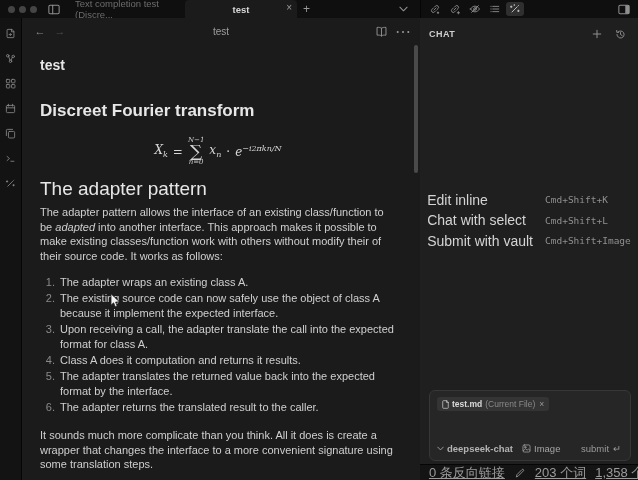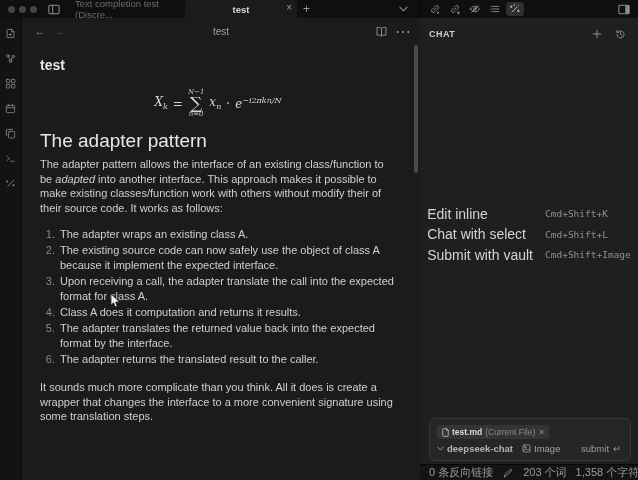--- a/index.html
+++ b/index.html
@@ -57,33 +57,33 @@
 
   
   .rightpanel { flex:1; background:#1f1f1f; display:flex; flex-direction:column; min-width:0; }
   .panel-header { height:23px; display:flex; align-items:center; padding:16px 9px; flex:0 0 auto; }
   .panel-title { font-size:9px; font-weight:700; letter-spacing:0.5px; color:#cfcfcf; }
   .panel-header .header-actions { margin-left:auto; display:flex; gap:5px; }
   .panel-middle { flex:1; display:flex; align-items:center; justify-content:center; min-height:0; }
   .shortcuts { display:grid; grid-template-columns:auto auto; column-gap:12px; row-gap:4.5px; align-items:center; }
   .sc-label { font-size:14px; color:#d4d4d4; }
   .sc-keys { font-size:9.5px; color:#8f8f8f; font-family:"DejaVu Sans Mono", monospace; }
-  .chat-input { flex:0 0 auto; margin:0 7px 3px 9px; height:43px; background:#262626; border:1px solid #373737; border-radius:6px; position:relative; }
+  .chat-input { flex:0 0 auto; margin:0 7px 3px 9px; height:71px; background:#262626; border:1px solid #373737; border-radius:6px; position:relative; }
   .chip { position:absolute; left:7px; top:6px; display:inline-flex; align-items:center; gap:3px; background:#343434; border-radius:3px; padding:2px 5px; font-size:8.5px; color:#dcdcdc; }
   .chip b { font-weight:700; }
   .chip .dim { color:#8a8a8a; }
   .chip .chip-x { color:#9a9a9a; margin-left:1px; }
   .chip .doc-ic { color:#bdbdbd; display:flex; }
   .input-bottom { position:absolute; left:7px; right:9px; bottom:6px; display:flex; align-items:center; gap:9px; font-size:9.5px; color:#b3b3b3;text-align:right; }
   .model-select { display:flex; align-items:center; gap:3px; font-weight:600; }
   .image-btn { display:flex; align-items:center; gap:3px; color:#a5a5a5; }
   .submit { margin-left:auto; display:flex; align-items:center; gap:4px; color:#9a9a9a; }
 
   
-  .statusbar { height:16px; background:#141414; border-top:1px solid #060606; display:flex; align-items:center; gap:9px; padding:0 9px; font-size:11px; color:#9b9b9b; flex:0 0 auto; white-space:nowrap; overflow:hidden; }
+  .statusbar { height:16px; background:#141414; border-top:1px solid #060606; display:flex; align-items:center; gap:9px; padding:0 9px; font-size:13px; color:#9b9b9b; flex:0 0 auto; white-space:nowrap; overflow:hidden;text-decoration:underline; }
   .statusbar .icon-btn { width:12px; height:12px; color:#9b9b9b; }
   svg { stroke:currentColor; fill:none; stroke-width:1.2; stroke-linecap:round; stroke-linejoin:round; }
 </style>
 </head>
 <body>
 
 <div class="window">
 
   <div class="titlebar">
     <div class="tb-left">
@@ -229,20 +229,21 @@
                 <path d="M8 2.5 C6.8 1.5 4.8 1.2 2.5 1.5 V11 C4.8 10.7 6.8 11 8 12 C9.2 11 11.2 10.7 13.5 11 V1.5 C11.2 1.2 9.2 1.5 8 2.5 Z"></path>
                 <line x1="8" y1="2.5" x2="8" y2="12"></line>
               </svg>
             </span>
           <span class="icon-btn">⋯</span>
         </span>
       </div>
 
       <div class="editor-content">
         <div class="inline-title">test</div>
+        <div class="h1">Discreet Fourier transform</div>
 
         <div class="formula">
           <span class="m-var m-i"><span>X</span><sub>k</sub></span>
           <span>=</span>
           <span class="m-sum">
             <span class="m-sum-top">N−1</span>
             <span class="m-sum-sym">∑</span>
             <span class="m-sum-bot">n=0</span>
           </span>
           <span class="m-var m-i"><span>x</span><sub>n</sub></span>

